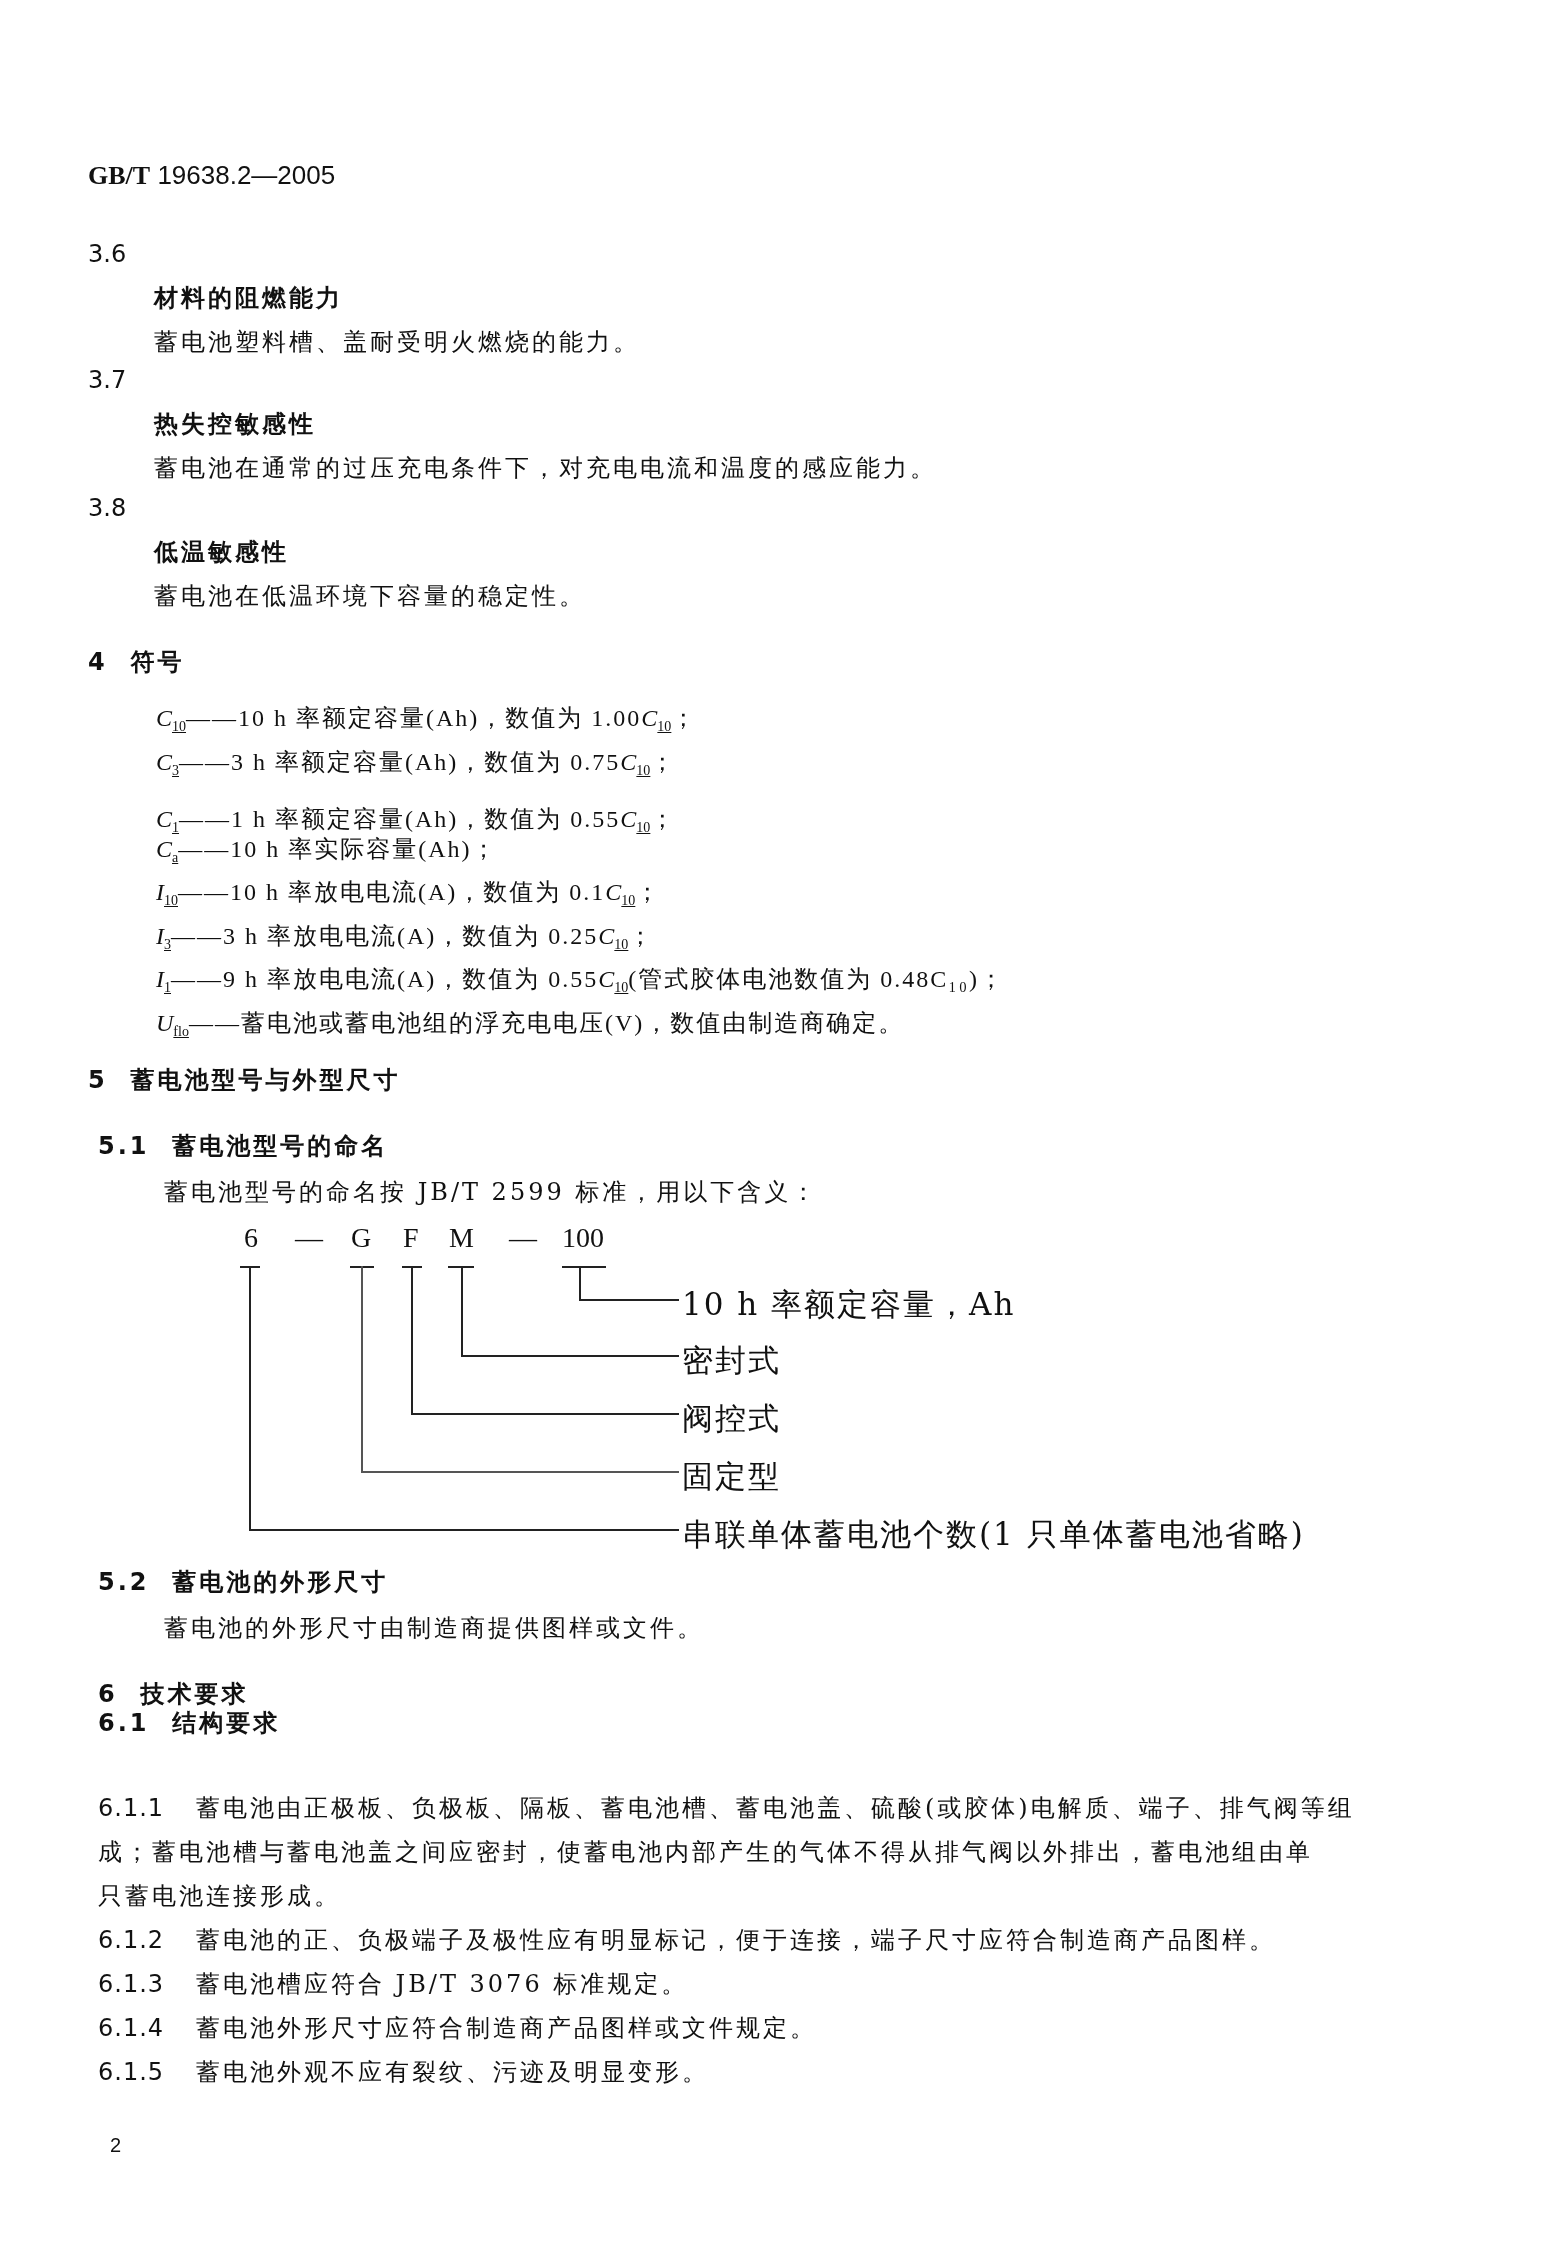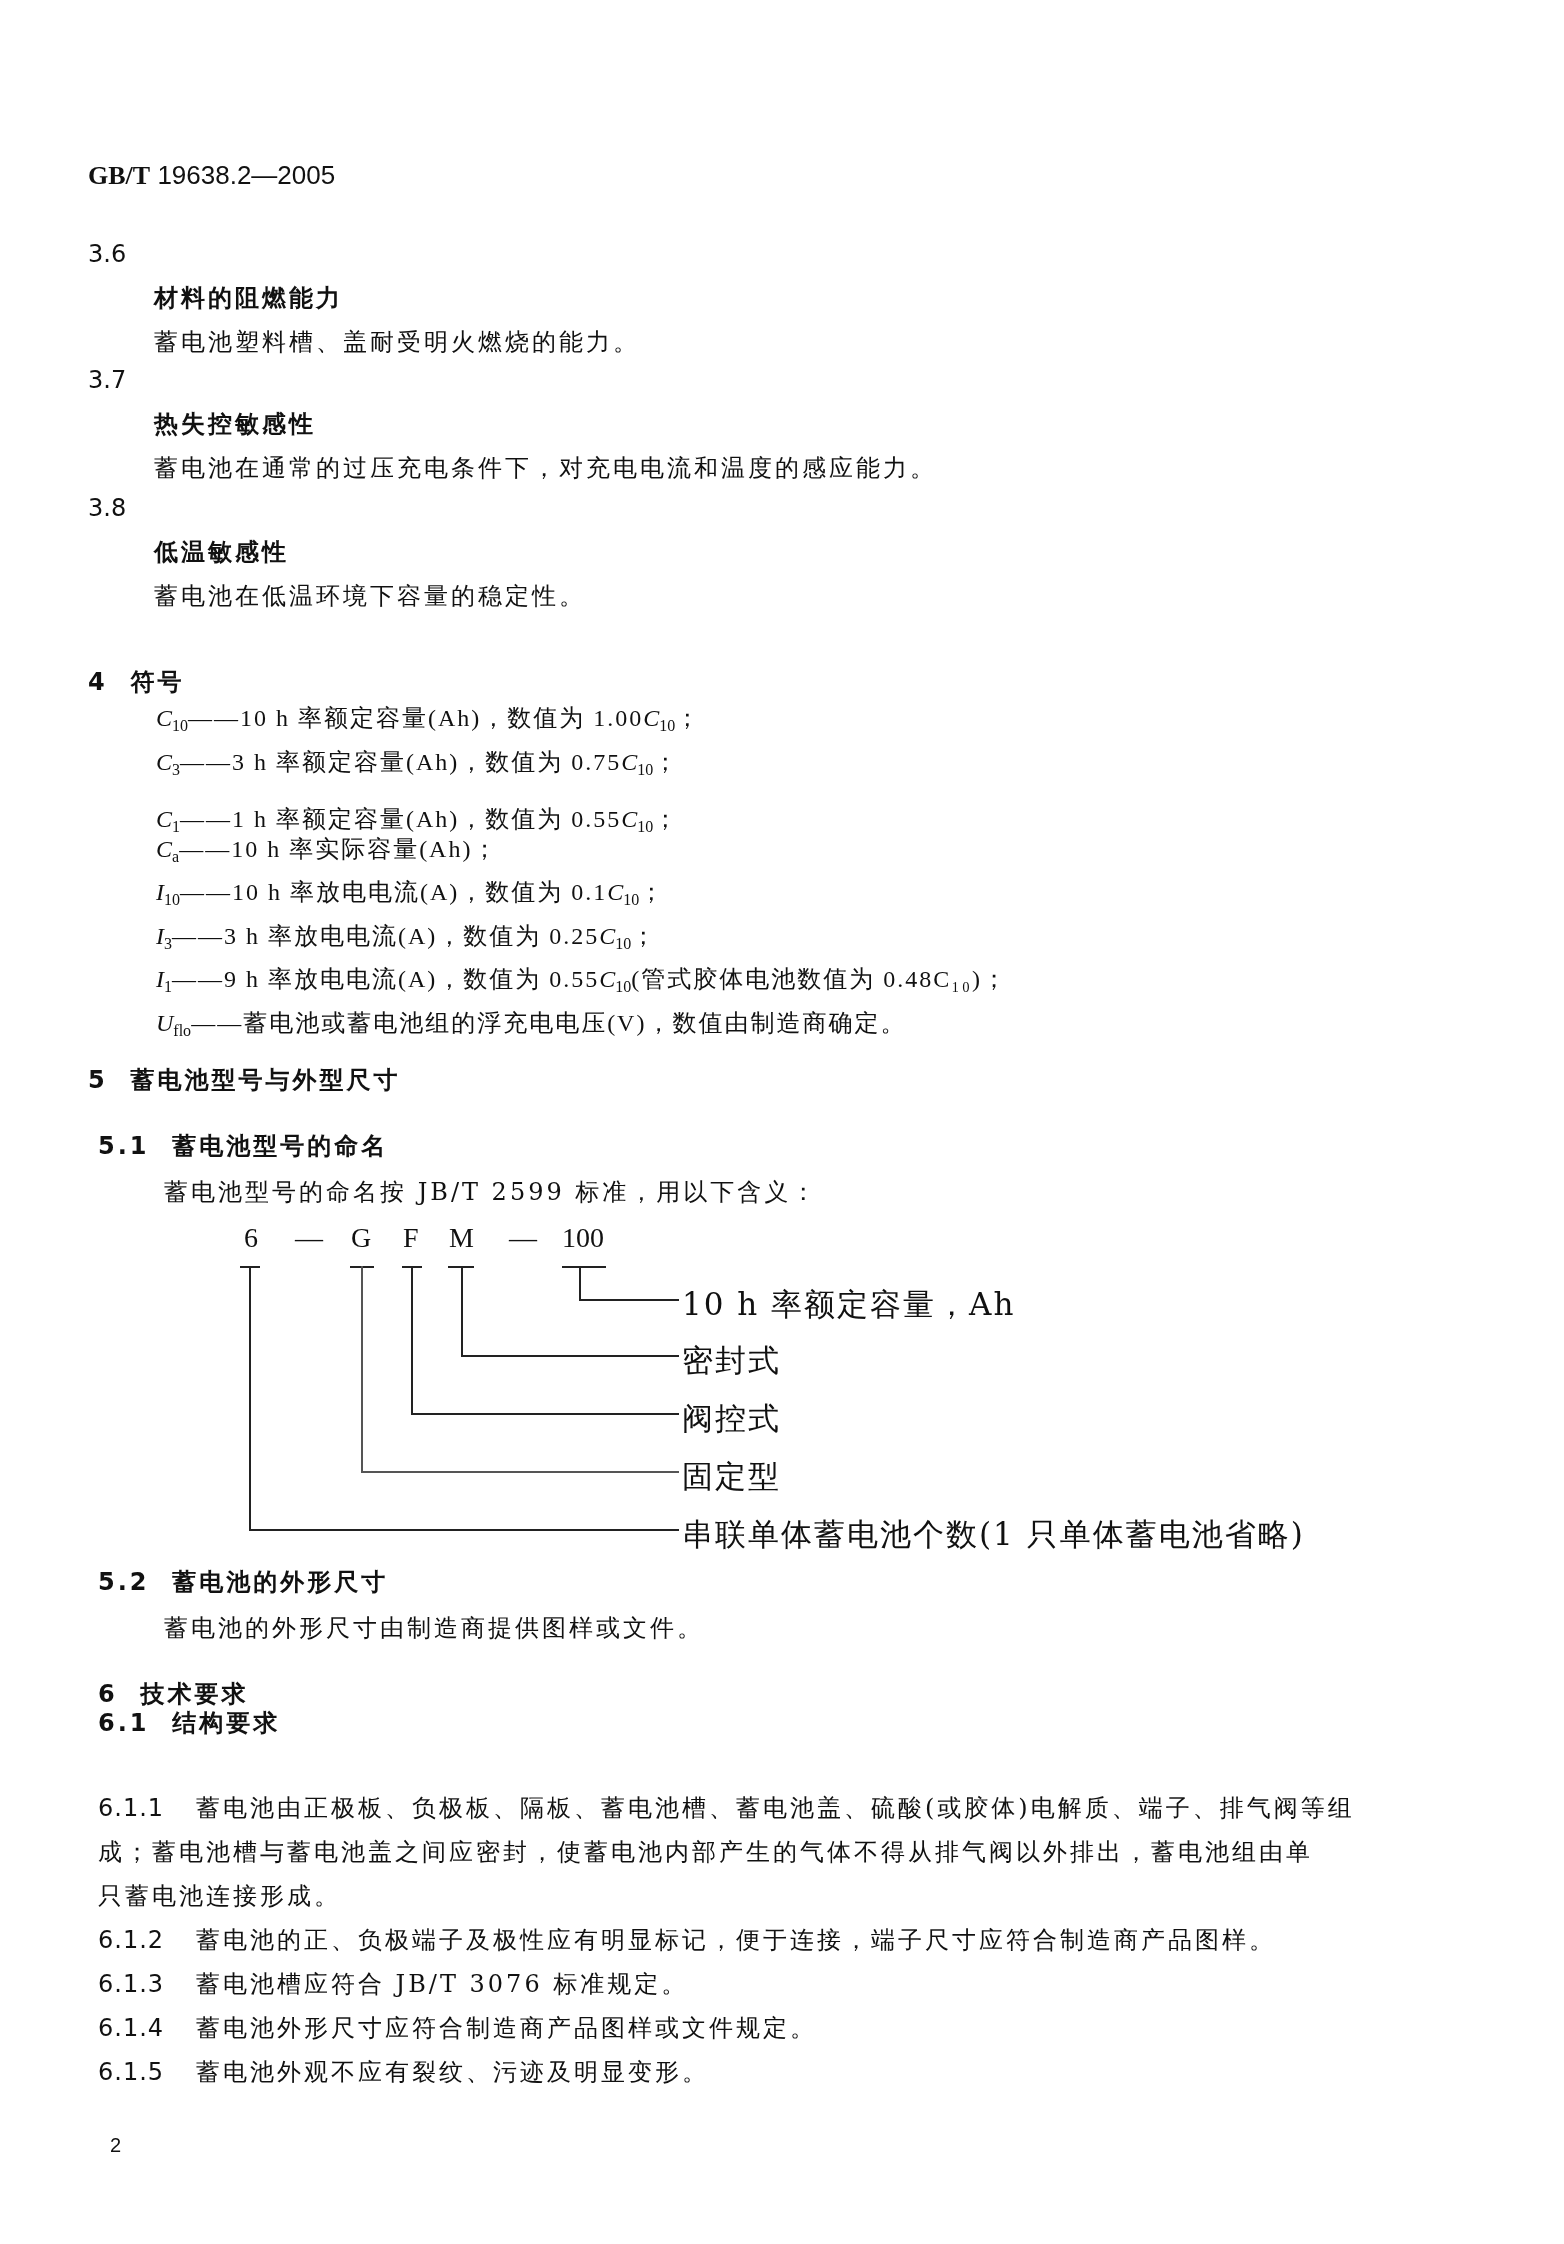--- a/index.html
+++ b/index.html
@@ -8,21 +8,21 @@
       color: #111; font-family: "DejaVu Serif", "Liberation Serif", serif;
     }
     .abs { position: absolute; white-space: nowrap; }
     .hdr { left: 88px; top: 160px; font-size: 26px; font-family: "Liberation Sans", "DejaVu Sans", sans-serif; letter-spacing: 0px; }
     .hdr b { font-family: "Liberation Serif", "DejaVu Serif", serif; font-weight: bold; }
     .num { font-family: "DejaVu Sans", "Liberation Sans", sans-serif; font-size: 24px; }
     .bold { font-family: "DejaVu Sans", "Liberation Sans", sans-serif; font-weight: bold; font-size: 24px; letter-spacing: 3px; }
     .body { font-size: 24px; letter-spacing: 3px; }
     .sym { font-size: 24px; letter-spacing: 2px; font-family: "Liberation Serif", "DejaVu Serif", serif; }
     .sym i { font-style: italic; letter-spacing: 0; }
-    .sym sub { font-size: 16px; letter-spacing: 0; vertical-align: -5px; }
+    .sym sub { font-size: 14px; letter-spacing: 0; vertical-align: -5px; text-decoration: underline; }
     .line { position: absolute; background: #222; }
     .diag-char { font-family: "Liberation Serif", "DejaVu Serif", serif; font-size: 28px; }
     .diag-label { font-size: 31px; letter-spacing: 2px; }
     .page-num { font-family: "Liberation Sans", sans-serif; font-size: 20px; }
   </style>
 </head>
 <body>
 
 <div class="abs hdr">
   <b>GB/T</b>
@@ -34,21 +34,21 @@
 <div class="abs body" style="left:154px;top:326px;">蓄电池塑料槽、盖耐受明火燃烧的能力。</div>
 
 <div class="abs num" style="left:88px;top:366px;">3.7</div>
 <div class="abs bold" style="left:154px;top:408px;">热失控敏感性</div>
 <div class="abs body" style="left:154px;top:452px;">蓄电池在通常的过压充电条件下，对充电电流和温度的感应能力。</div>
 
 <div class="abs num" style="left:88px;top:494px;">3.8</div>
 <div class="abs bold" style="left:154px;top:536px;">低温敏感性</div>
 <div class="abs body" style="left:154px;top:580px;">蓄电池在低温环境下容量的稳定性。</div>
 
-<div class="abs bold" style="left:88px;top:646px;margin-top:20px;">
+<div class="abs bold" style="left:88px;top:646px;">
   <span>4</span>&nbsp;&nbsp;<span>符号</span>
 </div>
 
 <div id="symbols">
     <div class="abs sym" style="left: 156px; top: 702px;"><i>C</i><sub>10</sub><span>——10 h 率额定容量(Ah)，数值为 1.00</span><i>C</i><sub>10</sub><span>；</span></div>
     <div class="abs sym" style="left: 156px; top: 745.5px;"><i>C</i><sub>3</sub><span>——3 h 率额定容量(Ah)，数值为 0.75</span><i>C</i><sub>10</sub><span>；</span></div>
     <div class="abs sym" style="left: 156px; top: 789px; margin-top: 14px;"><i>C</i><sub>1</sub><span>——1 h 率额定容量(Ah)，数值为 0.55</span><i>C</i><sub>10</sub><span>；</span></div>
     <div class="abs sym" style="left: 156px; top: 832.5px; text-align: right;"><i>C</i><sub>a</sub><span>——10 h 率实际容量(Ah)；</span><i></i><sub></sub><span></span></div>
     <div class="abs sym" style="left: 156px; top: 876px;"><i>I</i><sub>10</sub><span>——10 h 率放电电流(A)，数值为 0.1</span><i>C</i><sub>10</sub><span>；</span></div>
     <div class="abs sym" style="left: 156px; top: 919.5px;"><i>I</i><sub>3</sub><span>——3 h 率放电电流(A)，数值为 0.25</span><i>C</i><sub>10</sub><span>；</span></div>

